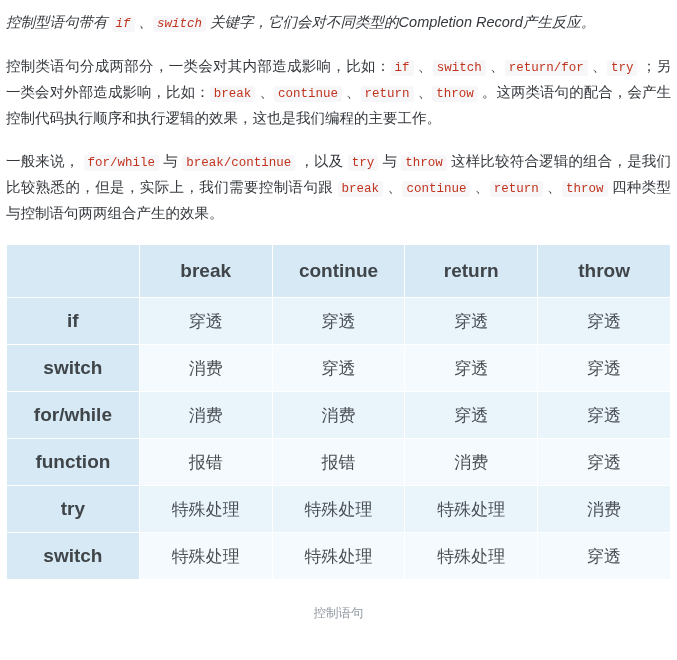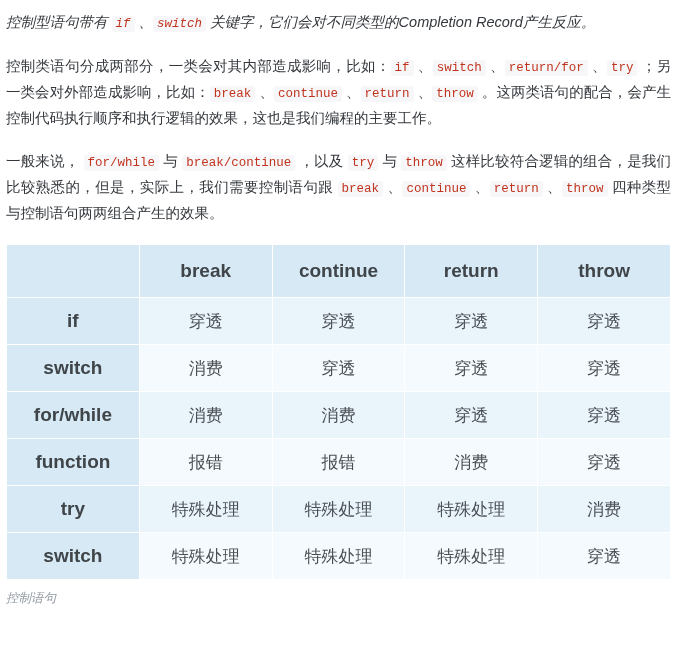--- a/index.html
+++ b/index.html
@@ -69,25 +69,24 @@
     width: 145px;
   }
   table.matrix tbody td {
     background: #eaf4fb;
     margin-top: 20px;
   }
   table.matrix tbody tr.alt td {
     background: #f4fafd;
   }
   .caption {
-    text-align: left;
+    text-align: center;
     font-size: 12.5px;
     color: #9098a0;
-    margin-top: 10px;
-    font-style: italic;
+    margin-top: 25px;
   }
 </style>
 </head>
 <body>
 
 <div class="page">
 
   <p class="para">控制型语句带有 <code class="kw">if</code> 、<code class="kw">switch</code> 关键字，它们会对不同类型的Completion Record产生反应。</p>
   <p class="para">控制类语句分成两部分，一类会对其内部造成影响，比如：<code class="kw">if</code> 、<code class="kw">switch</code> 、<code class="kw">return/for</code> 、<code class="kw">try</code> ；另一类会对外部造成影响，比如：<code class="kw">break</code> 、<code class="kw">continue</code> 、<code class="kw">return</code> 、<code class="kw">throw</code> 。这两类语句的配合，会产生控制代码执行顺序和执行逻辑的效果，这也是我们编程的主要工作。</p>
   <p class="para">一般来说， <code class="kw">for/while</code> 与 <code class="kw">break/continue</code> ，以及 <code class="kw">try</code> 与 <code class="kw">throw</code> 这样比较符合逻辑的组合，是我们比较熟悉的，但是，实际上，我们需要控制语句跟 <code class="kw">break</code> 、<code class="kw">continue</code> 、<code class="kw">return</code> 、<code class="kw">throw</code> 四种类型与控制语句两两组合产生的效果。</p>

